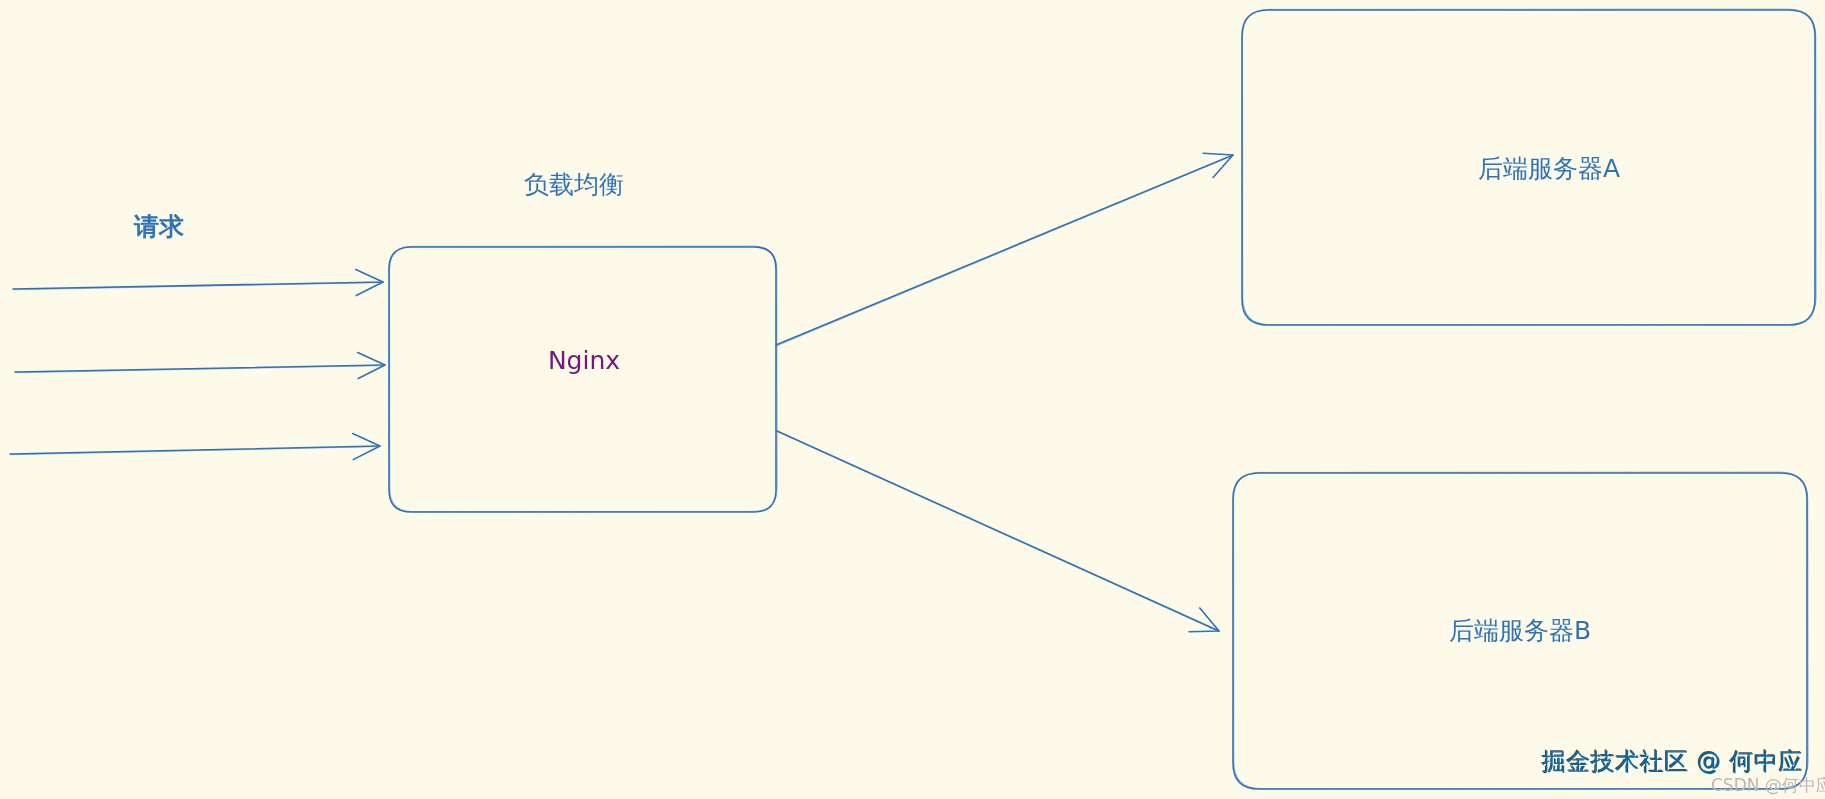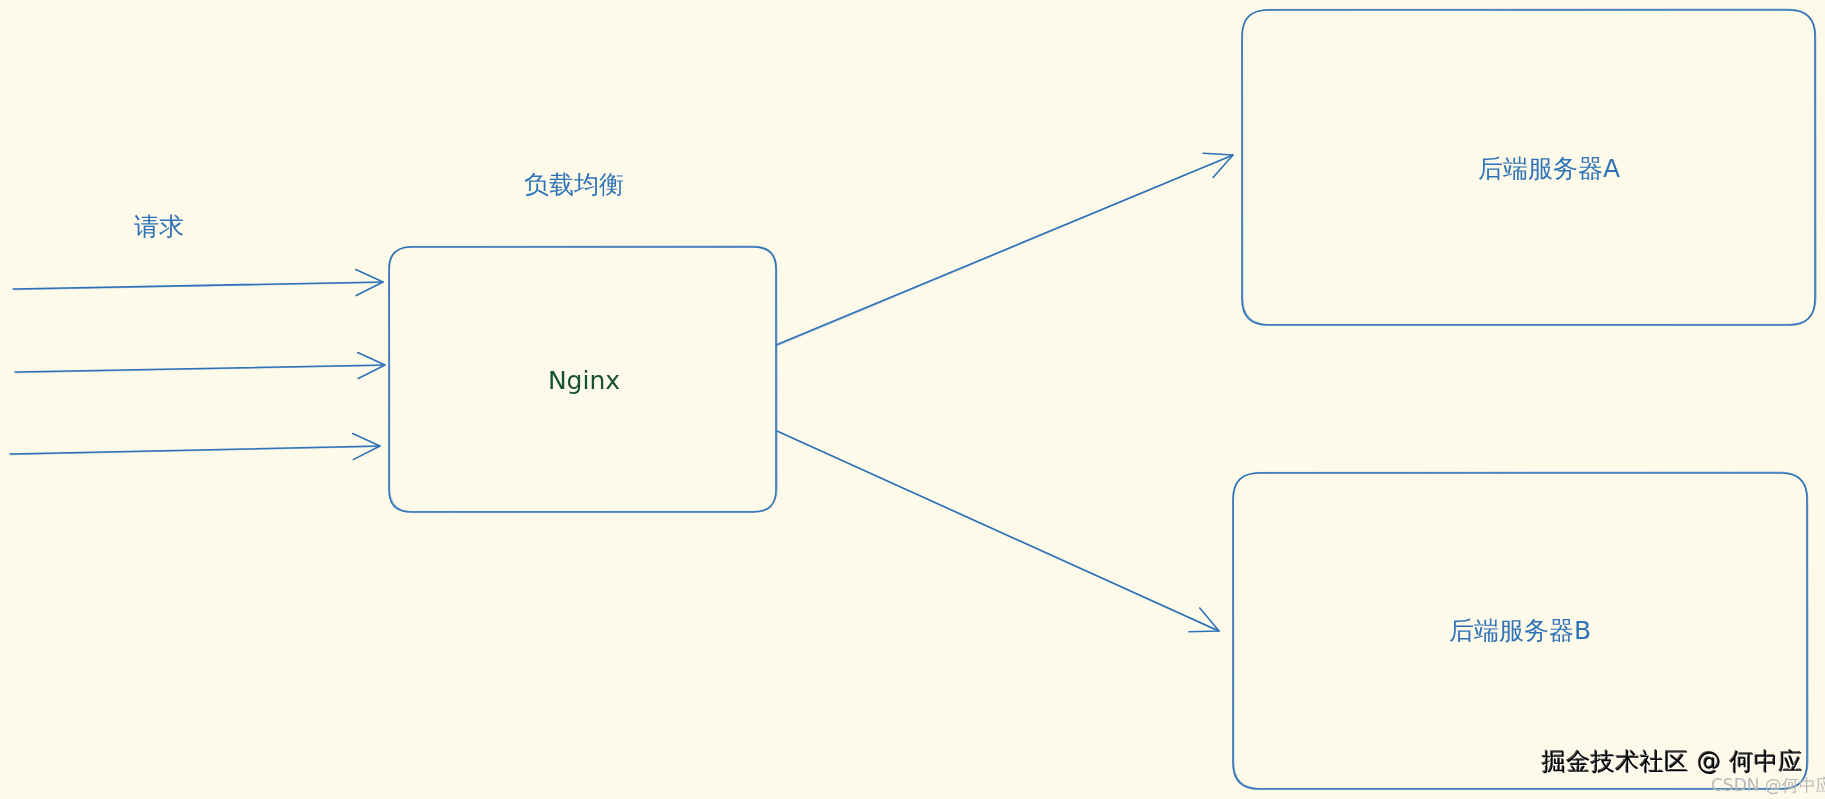--- a/index.html
+++ b/index.html
@@ -91,22 +91,22 @@
           <path d="M 1213.0659461848422 177.41948925587727 L 1233 155 L 1203.0470042062211 153.32129723361493" class="stroke" stroke="#2E72B8" stroke-width="1.6"></path>
         </g>
         <g>
           <line x1="777" y1="431" x2="1219" y2="631" class="stroke" stroke="#2E72B8" stroke-width="1.6"></line>
           <line x1="778" y1="431.8" x2="1218.5" y2="631.6" class="stroke" stroke="#2E72B8" stroke-width="0.8" stroke-opacity="0.55"></line>
           <path d="M 1189.0094334035216 631.7522733693222 L 1219 631 L 1199.7682888759575 607.9752027752386" class="stroke" stroke="#2E72B8" stroke-width="1.6"></path>
         </g>
       </g>
   </svg>
 
-  <div class="label" style="left: 159px; top: 226px; color: rgb(46, 114, 184);">请求</div>
+  <div class="label" style="left: 159px; top: 226px; color: rgb(46, 114, 184); font-weight: bold;">请求</div>
   <div class="label" style="left: 574px; top: 184px; color: rgb(46, 114, 184);">负载均衡</div>
 
-  <div class="label" style="left: 584px; top: 380px; color: #14532d;">Nginx</div>
+  <div class="label" style="left: 584px; top: 360px; color: #701a75;">Nginx</div>
   <div class="label" style="left: 1529px; top: 168px; color: rgb(46, 114, 184); margin-left: 20px;">后端服务器A</div>
   <div class="label" style="left: 1520px; top: 630px; color: rgb(46, 114, 184); text-align: right;">后端服务器B</div>
 
-  <div class="watermark-main" style="left: 1542px; top: 750px; color: #000000;">掘金技术社区 @ 何中应</div>
+  <div class="watermark-main" style="left: 1542px; top: 750px; color: #0369a1;">掘金技术社区 @ 何中应</div>
   <div class="watermark-sub" style="left: 1711px; top: 777px; color: rgb(184, 184, 184);">CSDN @何中应</div>
 </div>
 
 </body></html>

